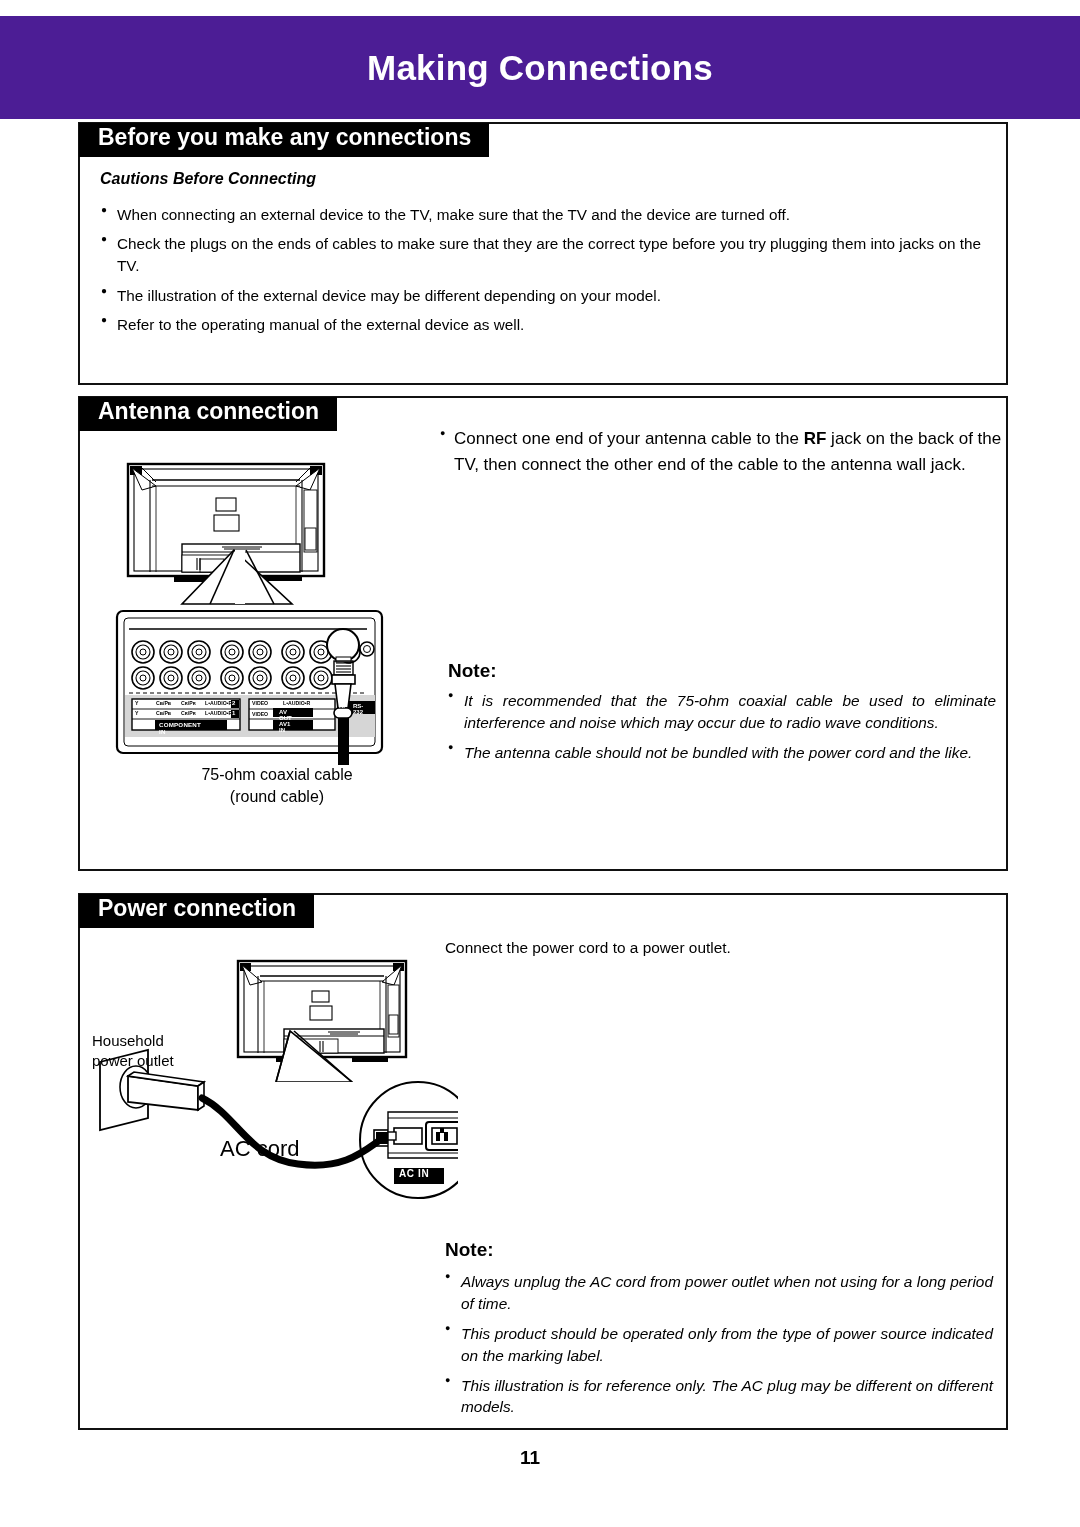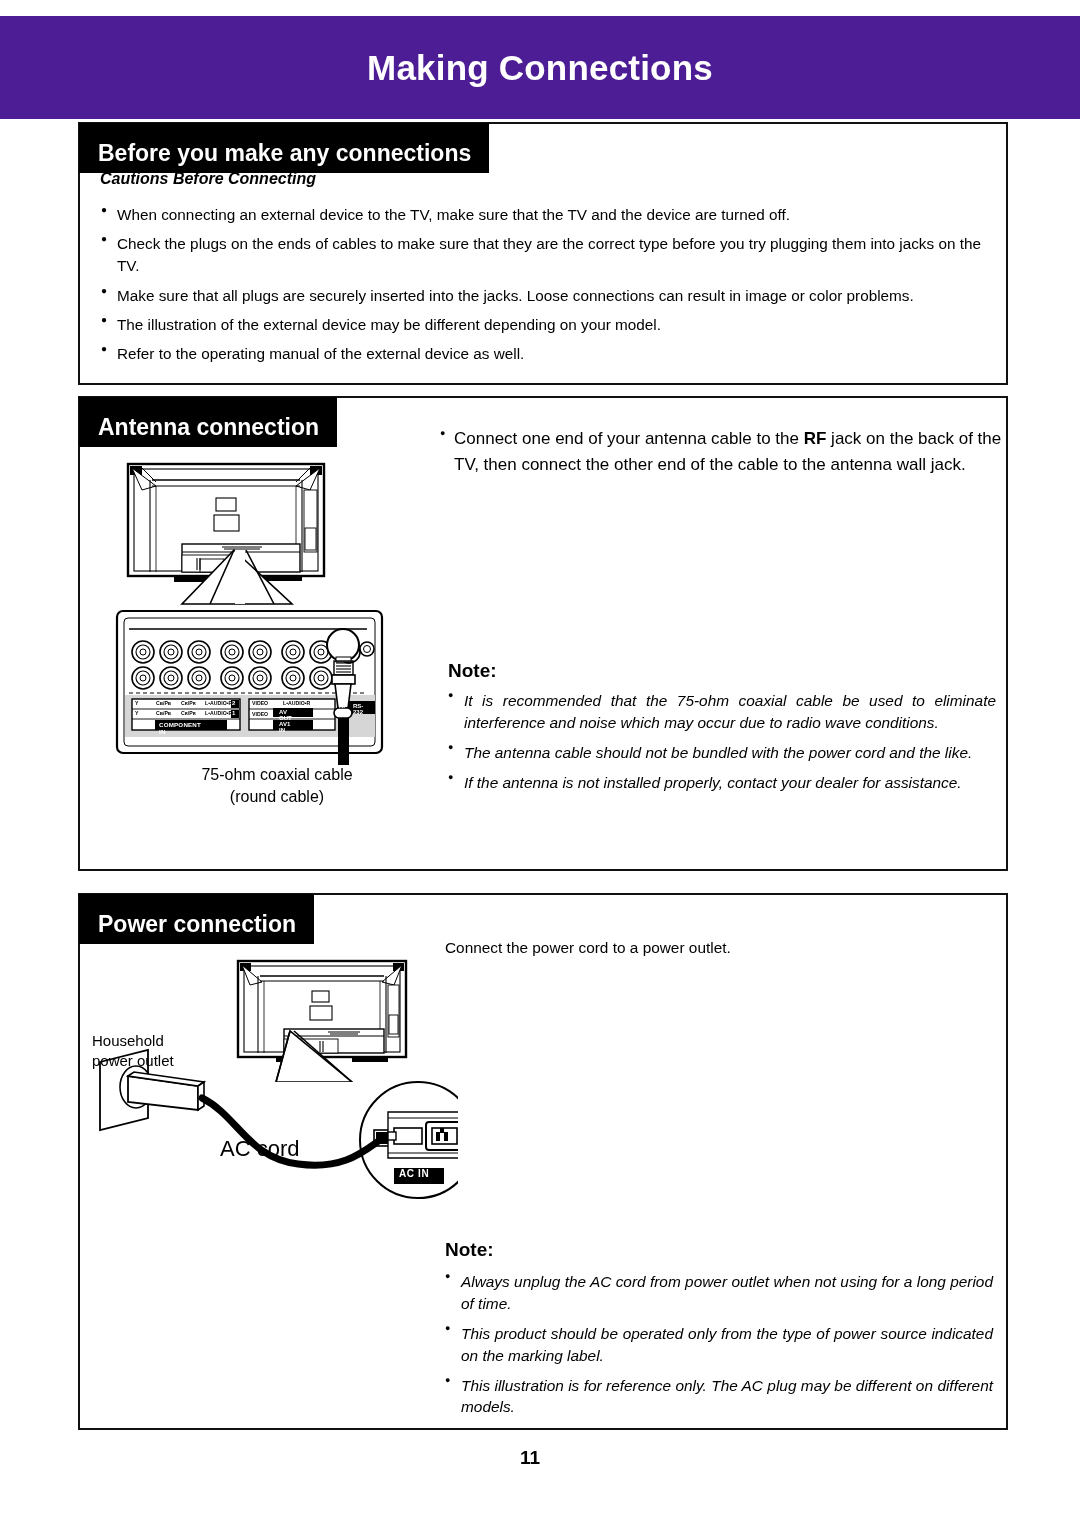--- a/index.html
+++ b/index.html
@@ -47,21 +47,21 @@
   .sec-power  { left: 78px; top: 893px; width: 930px; height: 537px; }
 
   .sec-tab {
     position: absolute;
     top: -1px;
     left: -1px;
     background: #000;
     color: #fff;
     font-size: 23px;
     font-weight: bold;
-    padding: 18px 18px 8px 19px;
+    padding: 2px 18px 8px 19px;
     white-space: nowrap;
     line-height: 1.05;
   }
 
   
   .subhead {
     position: absolute;
     font-size: 16px;
     font-weight: bold;
     font-style: italic;
@@ -171,38 +171,36 @@
 </div>
 
 <div class="section sec-before">
   <div class="sec-tab">Before you make any connections</div>
 
   <div class="subhead" style="left:20px; top:46px;">Cautions Before Connecting</div>
 
   <ul class="bullet-list" style="left:20px; top:80px; width:890px;">
     <li>When connecting an external device to the TV, make sure that the TV and the device are turned off.</li>
     <li>Check the plugs on the ends of cables to make sure that they are the correct type before you try plugging them into jacks on the TV.</li>
-    <li>Make sure that all plugs are securely inserted into the jacks. Loose connections can result in image or color problems.</li>
     <li>The illustration of the external device may be different depending on your model.</li>
     <li>Refer to the operating manual of the external device as well.</li>
   </ul>
 </div>
 
 <div class="section sec-antenna">
   <div class="sec-tab">Antenna connection</div>
 
   <div class="bullet-para" style="left:360px; top:28px; width:555px;">
     <span>Connect one end of your antenna cable to the </span><b>RF</b><span> jack on the back of the TV, then connect the other end of the cable to the antenna wall jack.</span>
   </div>
 
   <div class="note-head" style="left:368px; top:262px;">Note:</div>
   <ul class="note-list just" style="left:368px; top:292px; width:548px;">
     <li>It is recommended that the 75-ohm coaxial cable be used to eliminate interference and noise which may occur due to radio wave conditions.</li>
     <li>The antenna cable should not be bundled with the power cord and the like.</li>
-    <li>If the antenna is not installed properly, contact your dealer for assistance.</li>
   </ul>
 
   <div class="illus" style="left:42px; top:62px;">
     <svg width="230" height="145" viewBox="0 0 230 145">
 
       <rect x="6" y="4" width="196" height="112" fill="#fff" stroke="#000" stroke-width="2.4"></rect>
       <rect x="12" y="9" width="184" height="102" fill="#fff" stroke="#000" stroke-width="1.1"></rect>
 
       <rect x="8" y="6" width="12" height="9" fill="#000"></rect>
       <rect x="188" y="6" width="12" height="9" fill="#000"></rect>

